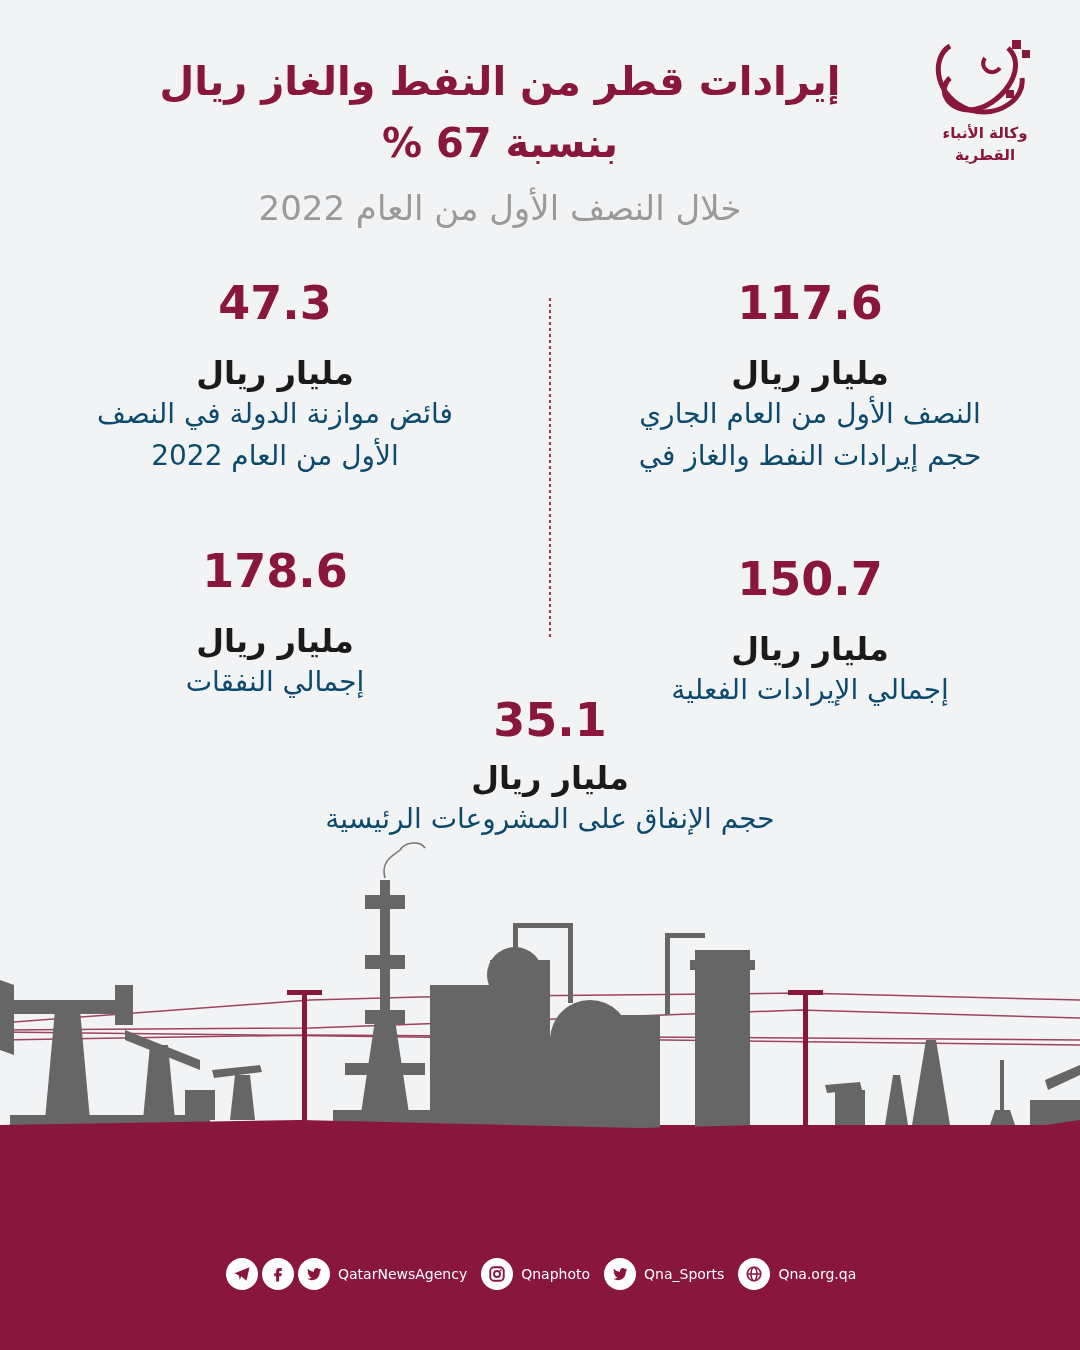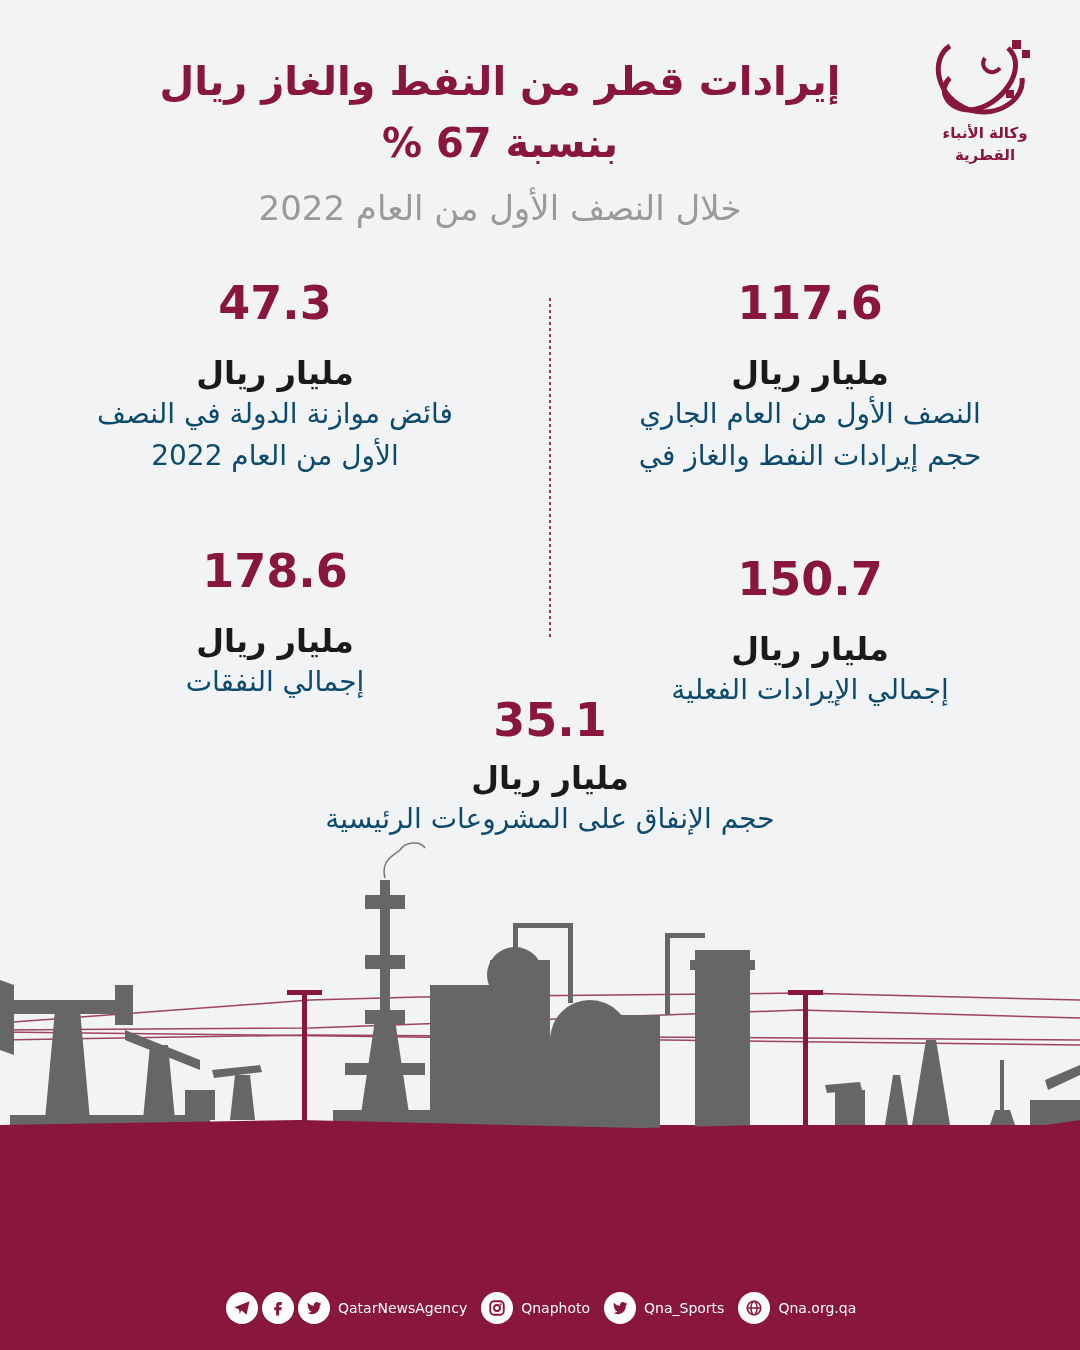--- a/index.html
+++ b/index.html
@@ -74,21 +74,21 @@
     position: absolute;
     left: 0; top: 830px; width: 1080px; height: 320px;
   }
   .footer {
     position: absolute;
     left: 0; top: 1125px; width: 1080px; height: 225px;
     background: #89163d;
   }
   .social {
     position: absolute;
-    top: 1292px; left: 226px;
+    top: 1258px; left: 226px;
     direction: ltr;
     display: flex; align-items: center;
     color: #ffffff;
     font-size: 14px;
   }
   .social .ico {
     width: 32px; height: 32px; border-radius: 50%;
     background: #ffffff;
     display: inline-flex; align-items: center; justify-content: center;
     margin-right: 4px;

